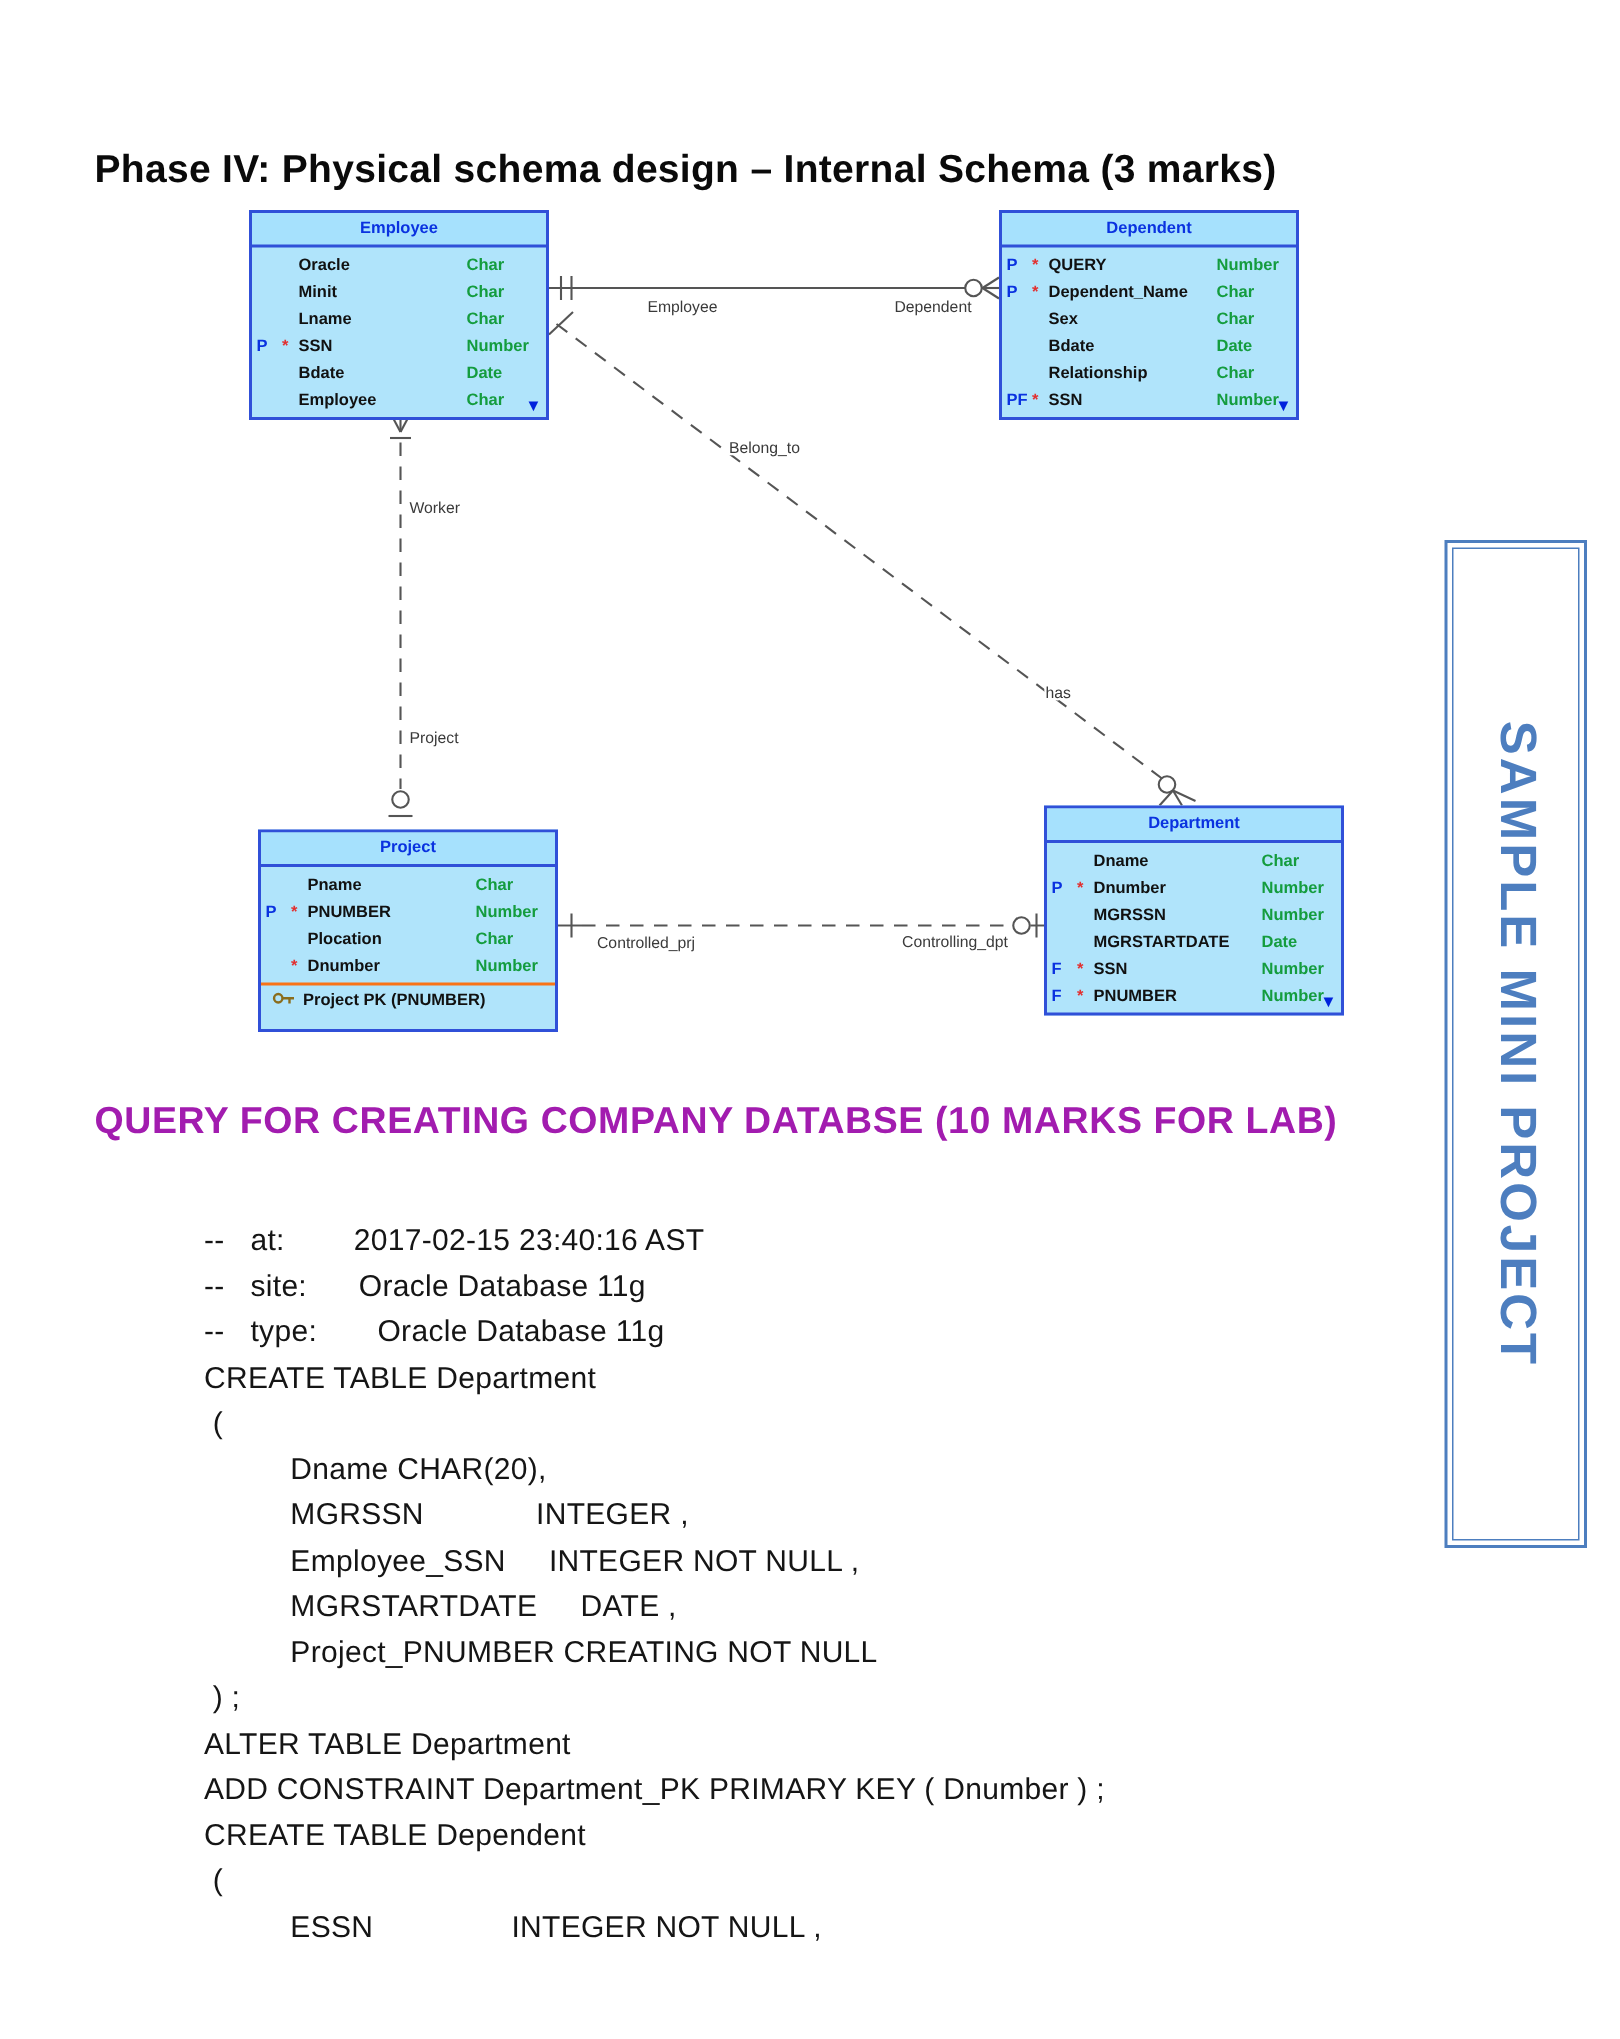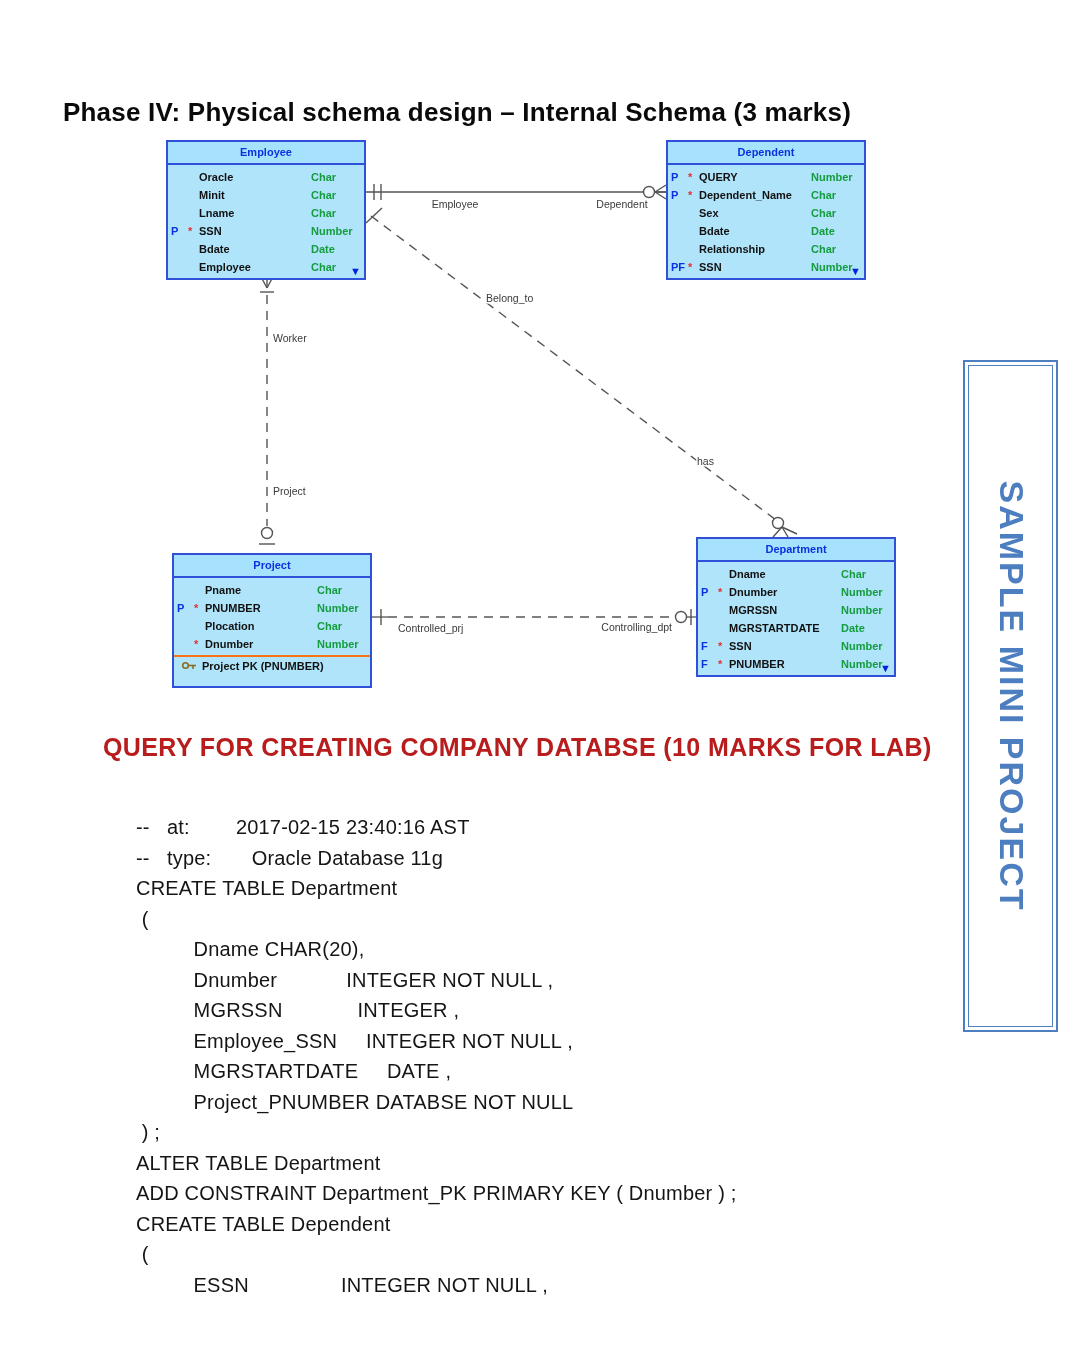--- a/index.html
+++ b/index.html
@@ -1,21 +1,21 @@
 <!DOCTYPE html>
 <html><head>
 <meta charset="utf-8">
 <style>
   html,body{margin:0;padding:0;background:#fff;}
   .page{position:relative;width:1080px;height:1359px;background:#fff;overflow:hidden;
         font-family:"Liberation Sans", sans-serif;padding-left:24px;}
   .h1{position:absolute;left:63px;top:97px;font-size:26px;font-weight:bold;color:#0a0a0a;
       white-space:nowrap;letter-spacing:0.2px;}
-  .h2{position:absolute;left:63px;top:733px;font-size:25px;font-weight:bold;color:#b91c1c;
-      white-space:nowrap;letter-spacing:0.4px;margin-left:40px;}
+  .h2{position:absolute;left:63px;top:733px;font-size:25px;font-weight:bold;color:#a21caf;
+      white-space:nowrap;letter-spacing:0.4px;}
 
   
   .diagram{position:absolute;left:0;top:135px;width:1080px;height:570px;}
   .rel-svg{position:absolute;left:0;top:0;width:1080px;height:570px;}
   .rel-solid{stroke:#555;stroke-width:1.3;fill:none;}
   .rel-dash{stroke:#555;stroke-width:1.4;fill:none;stroke-dasharray:9 7;}
   .rel-mark{stroke:#555;stroke-width:1.4;fill:none;}
   .rel-circle{stroke:#555;stroke-width:1.4;fill:#ffffff;}
   .rel-label{font-family:"Liberation Sans",sans-serif;font-size:10.5px;fill:#3a3a3a;
              paint-order:stroke;stroke:#ffffff;stroke-width:3px;}
@@ -261,29 +261,29 @@
         <span class="tri">▼</span>
       </div>
     </div>
 
   </div>
 
   <div class="h2">QUERY FOR CREATING COMPANY DATABSE (10 MARKS FOR LAB)</div>
 
   <div class="sql">
     <div class="sql-line">--   at:        2017-02-15 23:40:16 AST</div>
+    <div class="sql-line">--   site:      Oracle Database 11g</div>
     <div class="sql-line">--   type:       Oracle Database 11g</div>
     <div class="sql-line">CREATE TABLE Department</div>
     <div class="sql-line"> (</div>
     <div class="sql-line">          Dname CHAR(20),</div>
-    <div class="sql-line">          Dnumber            INTEGER NOT NULL ,</div>
     <div class="sql-line">          MGRSSN             INTEGER ,</div>
     <div class="sql-line">          Employee_SSN     INTEGER NOT NULL ,</div>
     <div class="sql-line">          MGRSTARTDATE     DATE ,</div>
-    <div class="sql-line">          Project_PNUMBER DATABSE NOT NULL</div>
+    <div class="sql-line">          Project_PNUMBER CREATING NOT NULL</div>
     <div class="sql-line"> ) ;</div>
     <div class="sql-line">ALTER TABLE Department</div>
     <div class="sql-line">ADD CONSTRAINT Department_PK PRIMARY KEY ( Dnumber ) ;</div>
     <div class="sql-line">CREATE TABLE Dependent</div>
     <div class="sql-line"> (</div>
     <div class="sql-line">          ESSN                INTEGER NOT NULL ,</div>
   </div>
 
   <div class="wm">
     <div class="wm-inner">

